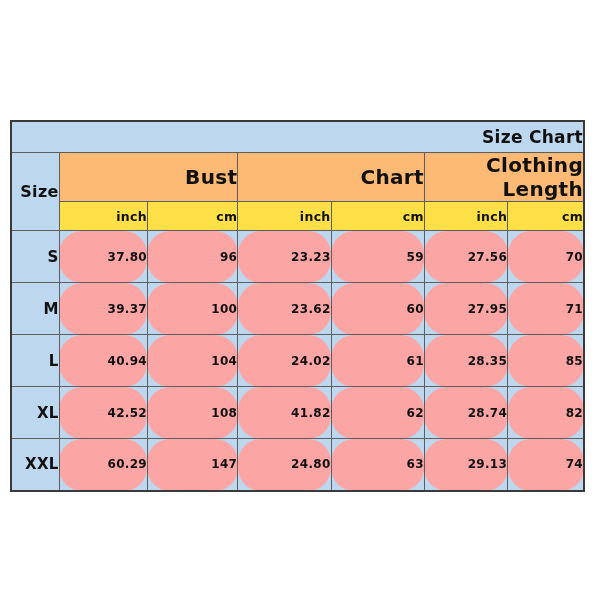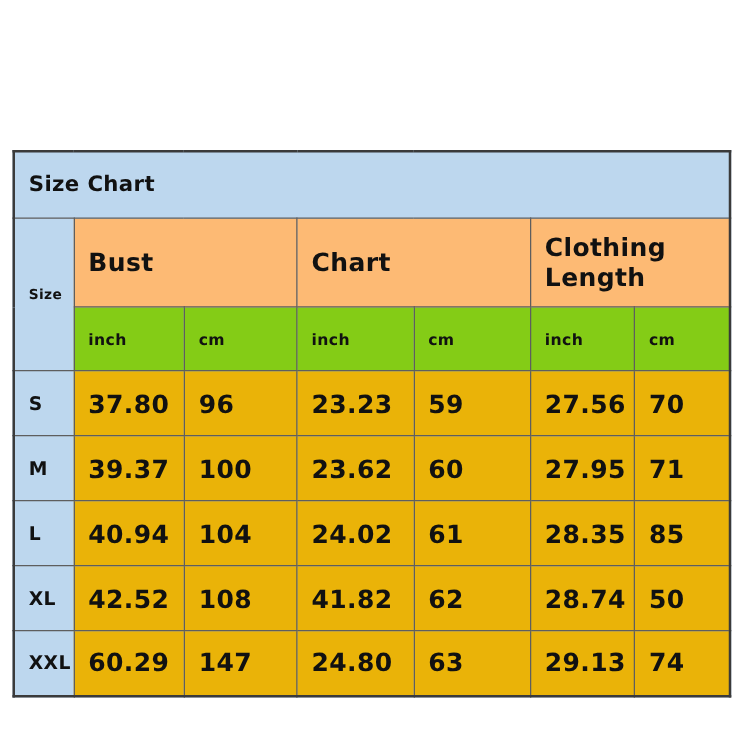--- a/index.html
+++ b/index.html
@@ -28,23 +28,23 @@
     height: 100%;
     border-collapse: collapse;
     table-layout: fixed;
     border: 2px solid #3a3a3a;
     background: #bdd7ee;
   }
 
   table.size-chart td,
   table.size-chart th {
     border: 1px solid #5e5e5e;
-    text-align: left;
+    text-align: right;
     vertical-align: middle;
-    padding: 11px;
+    padding: 0;
     font-weight: bold;
     color: #111111;
     letter-spacing: 0.3px;
   }
 
   
   .title-cell {
     background: #bdd7ee;
     font-size: 17px;
     height: 30px;
@@ -56,44 +56,45 @@
     background: #fdba74;
     font-size: 20px;
     height: 28px;
     letter-spacing: 0.6px;
     margin-top: 16px;
   }
 
   
   .size-head-cell {
     background: #bdd7ee;
-    font-size: 11px;
+    font-size: 16px;
     width: 48px;
   }
 
   
   .unit-cell {
-    background: #84cc16;
+    background: #fde047;
     font-size: 12.5px;
     height: 28px;
     font-weight: bold;
   }
 
   
   .data-row {
     height: 52px;
   }
   .size-cell {
     background: #bdd7ee;
     font-size: 15px;
     width: 48px;
   }
   .value-cell {
-    background: #eab308;
-    font-size: 20px;
+    background: #fca5a5;
+    font-size: 12px;
+    border-radius: 23px;
   }
 
   
   col.c-size   { width: 48px; }
   col.c-b-in   { width: 88px; }
   col.c-b-cm   { width: 90px; }
   col.c-s-in   { width: 93px; }
   col.c-s-cm   { width: 93px; }
   col.c-l-in   { width: 83px; }
   col.c-l-cm   { width: 76px; }
@@ -164,21 +165,21 @@
         <td class="value-cell">85</td>
       </tr>
 
       <tr class="data-row">
         <td class="size-cell">XL</td>
         <td class="value-cell">42.52</td>
         <td class="value-cell">108</td>
         <td class="value-cell">41.82</td>
         <td class="value-cell">62</td>
         <td class="value-cell">28.74</td>
-        <td class="value-cell">50</td>
+        <td class="value-cell">82</td>
       </tr>
 
       <tr class="data-row">
         <td class="size-cell">XXL</td>
         <td class="value-cell">60.29</td>
         <td class="value-cell">147</td>
         <td class="value-cell">24.80</td>
         <td class="value-cell">63</td>
         <td class="value-cell">29.13</td>
         <td class="value-cell">74</td>

